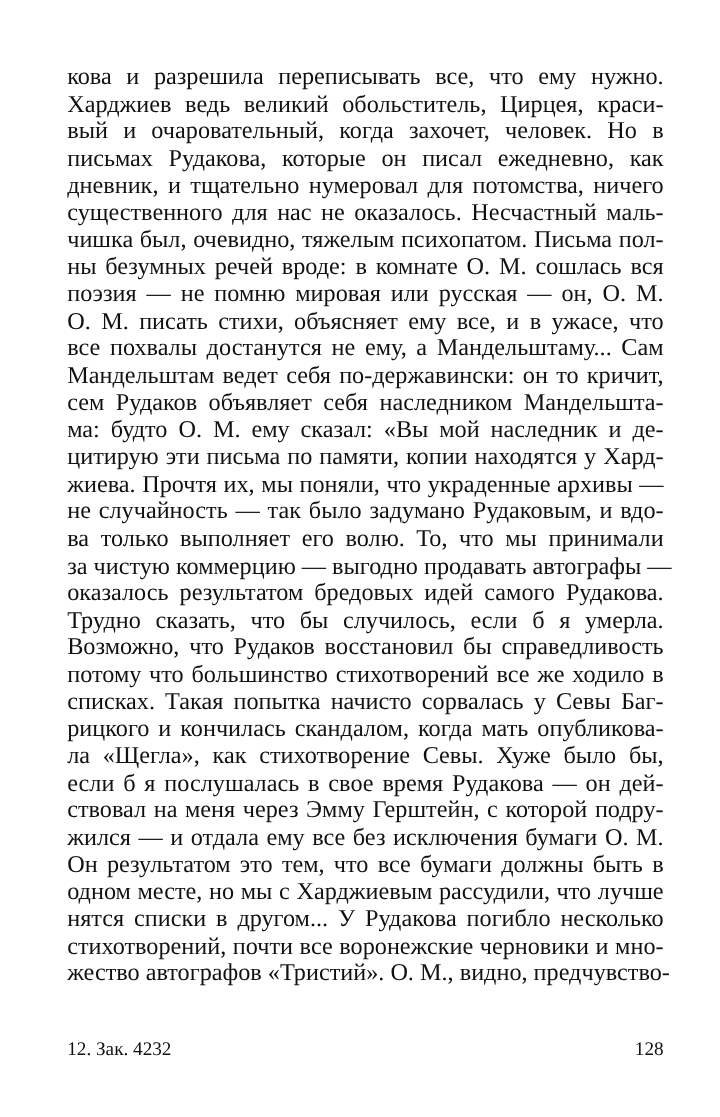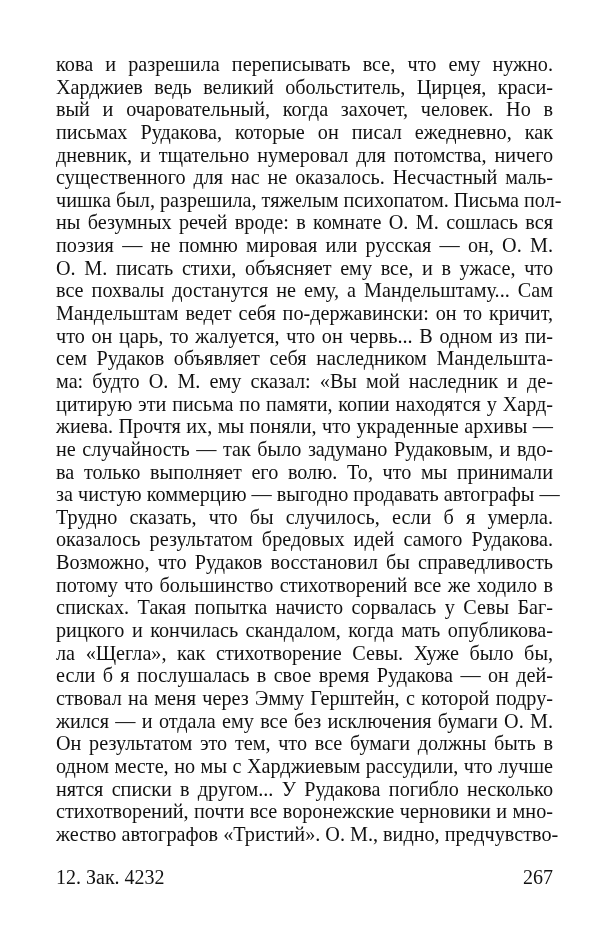--- a/index.html
+++ b/index.html
@@ -21,64 +21,63 @@
     text-align-last: justify;
     height: 22.65px;
     overflow: visible;
   }
   .footer {
     position: absolute;
     left: 56px;
     top: 866px;
     width: 497px;
     font-family: "Liberation Serif", serif;
-    font-size: 20px;
+    font-size: 16px;
     color: #111111;
     display: flex;
     justify-content: space-between;
   }
 </style>
 </head>
 <body>
 
 <div class="page">
   <span class="line">кова и разрешила переписывать все, что ему нужно.</span>
   <span class="line">Харджиев ведь великий обольститель, Цирцея, краси-</span>
   <span class="line">вый и очаровательный, когда захочет, человек. Но в</span>
   <span class="line">письмах Рудакова, которые он писал ежедневно, как</span>
   <span class="line">дневник, и тщательно нумеровал для потомства, ничего</span>
   <span class="line">существенного для нас не оказалось. Несчастный маль-</span>
-  <span class="line">чишка был, разрешила, тяжелым психопатом. Письма пол-</span>
+  <span class="line">чишка был, очевидно, тяжелым психопатом. Письма пол-</span>
   <span class="line">ны безумных речей вроде: в комнате О. М. сошлась вся</span>
   <span class="line">поэзия — не помню мировая или русская — он, О. М.</span>
   <span class="line">О. М. писать стихи, объясняет ему все, и в ужасе, что</span>
   <span class="line">все похвалы достанутся не ему, а Мандельштаму... Сам</span>
   <span class="line">Мандельштам ведет себя по-державински: он то кричит,</span>
-  <span class="line">что он царь, то жалуется, что он червь... В одном из пи-</span>
   <span class="line">сем Рудаков объявляет себя наследником Мандельшта-</span>
   <span class="line">ма: будто О. М. ему сказал: «Вы мой наследник и де-</span>
   <span class="line">цитирую эти письма по памяти, копии находятся у Хард-</span>
   <span class="line">жиева. Прочтя их, мы поняли, что украденные архивы —</span>
   <span class="line">не случайность — так было задумано Рудаковым, и вдо-</span>
   <span class="line">ва только выполняет его волю. То, что мы принимали</span>
   <span class="line">за чистую коммерцию — выгодно продавать автографы —</span>
+  <span class="line">оказалось результатом бредовых идей самого Рудакова.</span>
   <span class="line">Трудно сказать, что бы случилось, если б я умерла.</span>
-  <span class="line">оказалось результатом бредовых идей самого Рудакова.</span>
   <span class="line">Возможно, что Рудаков восстановил бы справедливость</span>
   <span class="line">потому что большинство стихотворений все же ходило в</span>
   <span class="line">списках. Такая попытка начисто сорвалась у Севы Баг-</span>
   <span class="line">рицкого и кончилась скандалом, когда мать опубликова-</span>
   <span class="line">ла «Щегла», как стихотворение Севы. Хуже было бы,</span>
   <span class="line">если б я послушалась в свое время Рудакова — он дей-</span>
   <span class="line">ствовал на меня через Эмму Герштейн, с которой подру-</span>
   <span class="line">жился — и отдала ему все без исключения бумаги О. М.</span>
   <span class="line">Он результатом это тем, что все бумаги должны быть в</span>
   <span class="line">одном месте, но мы с Харджиевым рассудили, что лучше</span>
   <span class="line">нятся списки в другом... У Рудакова погибло несколько</span>
   <span class="line">стихотворений, почти все воронежские черновики и мно-</span>
   <span class="line">жество автографов «Тристий». О. М., видно, предчувство-</span>
 
 </div>
 
 <div class="footer">
   <span>12. Зак. 4232</span>
-  <span>267</span>
+  <span>128</span>
 </div>
 
 </body></html>

